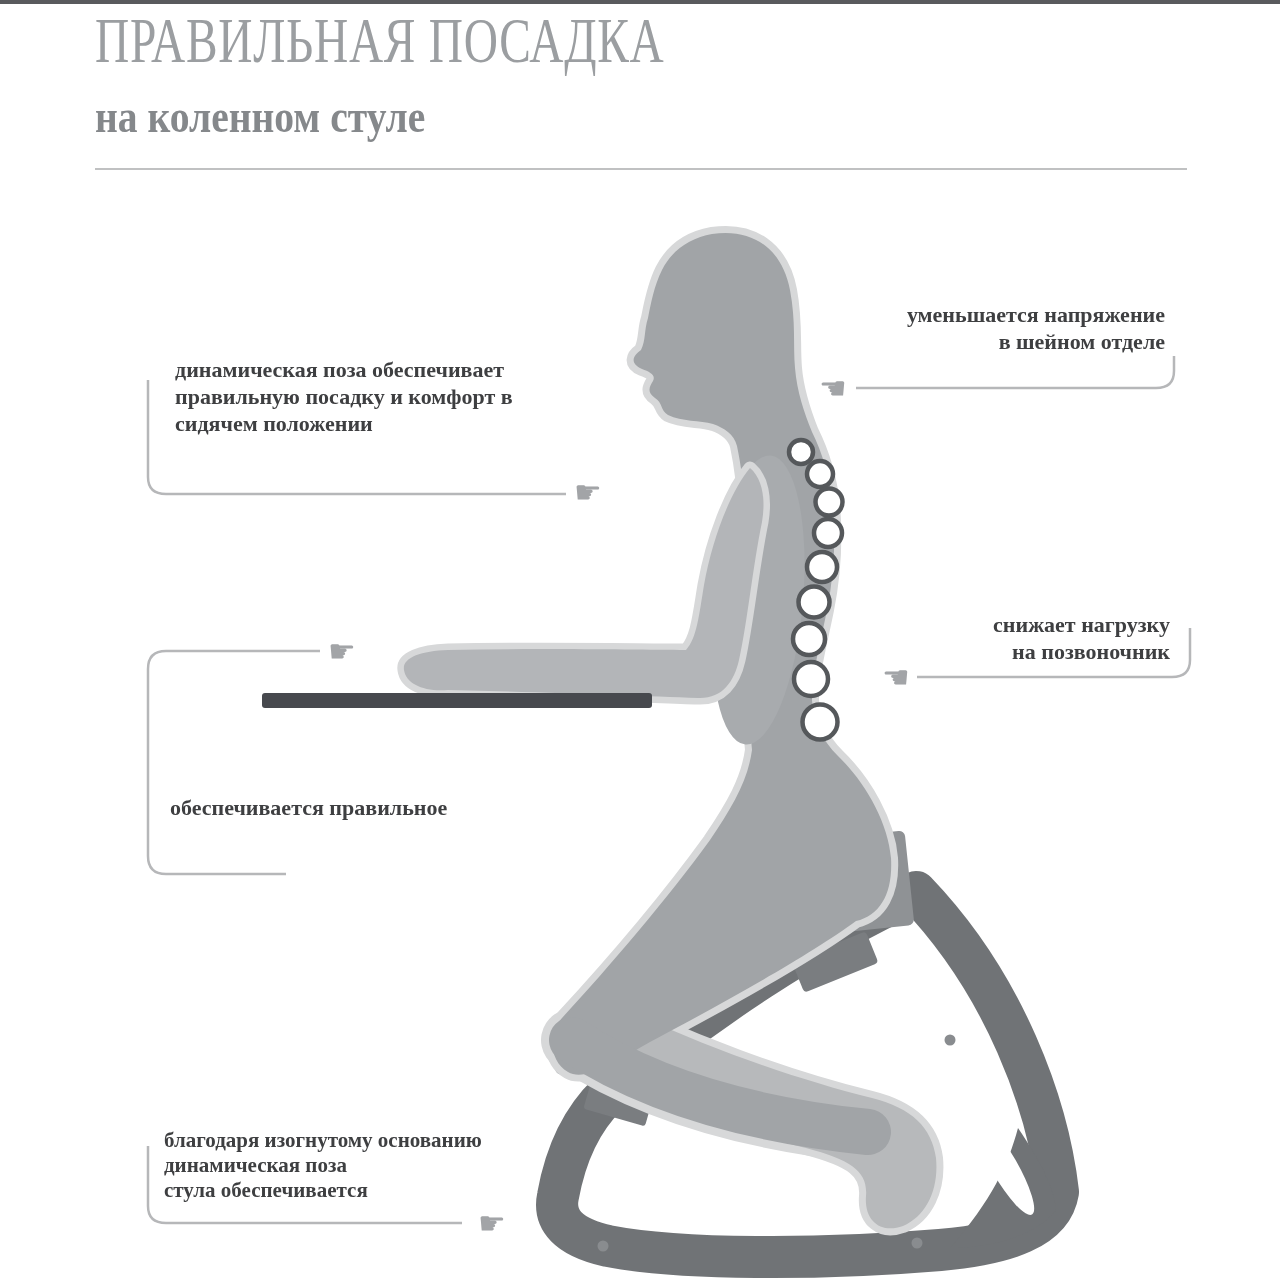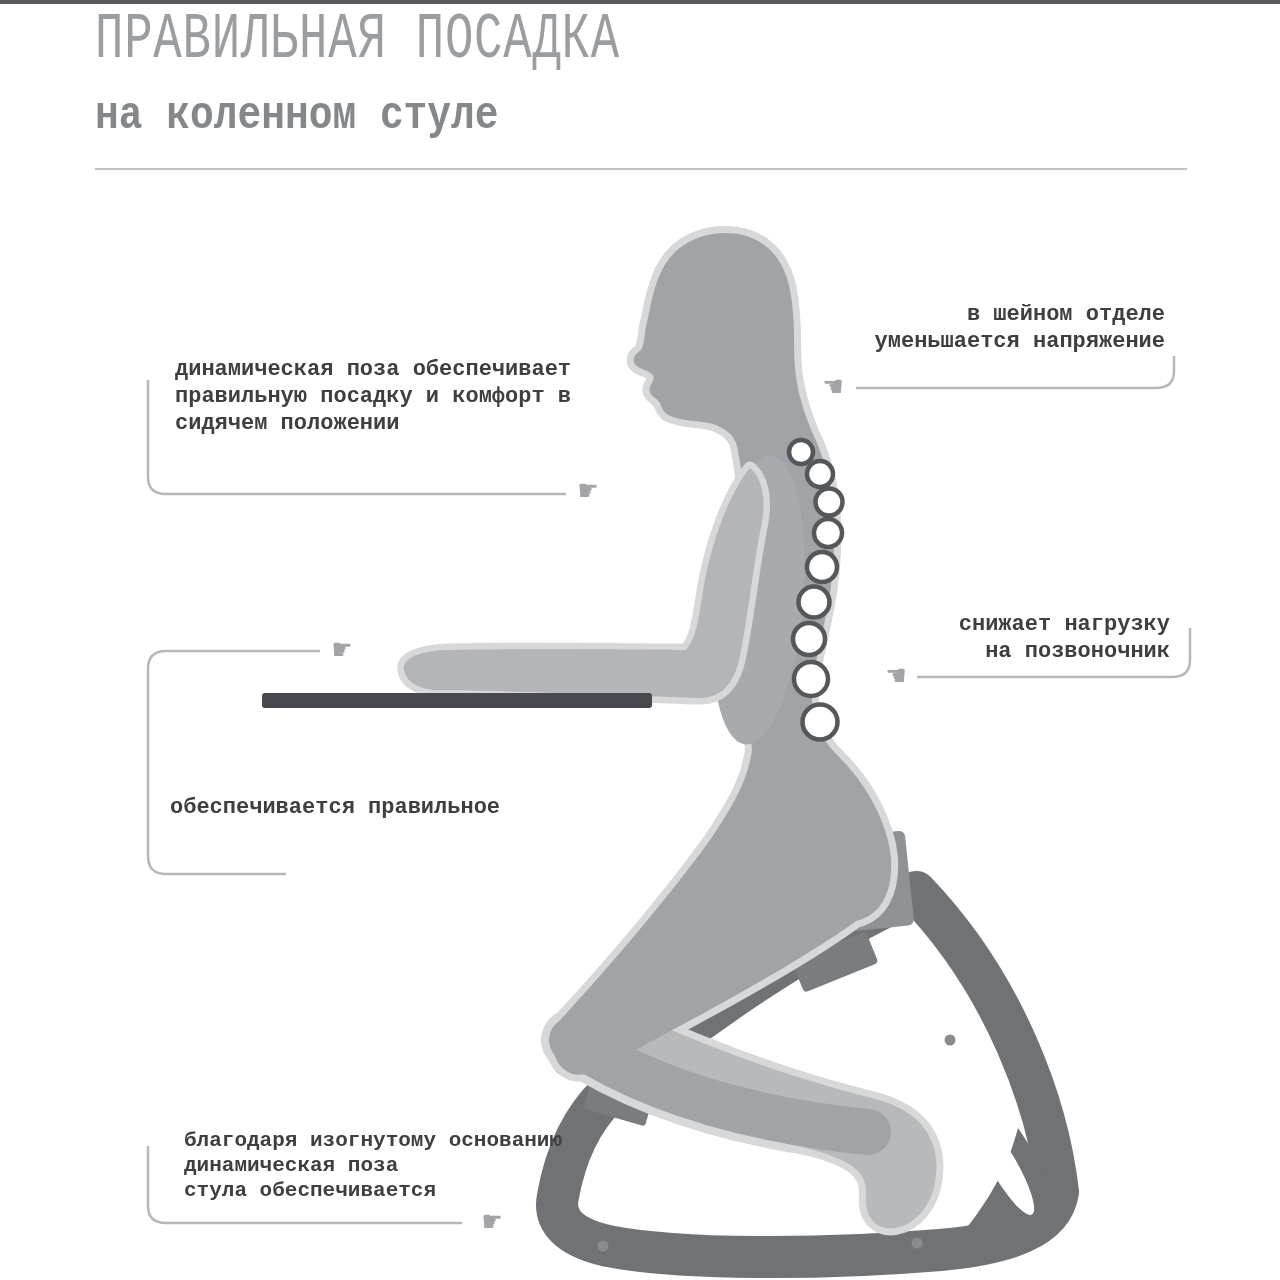--- a/index.html
+++ b/index.html
@@ -1,18 +1,18 @@
 <!DOCTYPE html>
 <html><head>
 <meta charset="utf-8">
 <style>
   html,body { margin:0; padding:0; background:#ffffff; }
   #page {
     position:relative; width:1280px; height:1280px; overflow:hidden;
-    background:#ffffff; font-family:Liberation Mono, monospace;
+    background:#ffffff; font-family:Liberation Serif, serif;
   }
   .top-rule { position:absolute; top:0; left:0; width:1280px; height:4px; background:#595a5d; }
   .title {
     position:absolute; left:95px; top:4px; font-size:64px; font-weight:400;
     color:#9b9ea1; white-space:nowrap; transform:scaleX(.74); transform-origin:0 0;
     letter-spacing:1px;
   }
   .subtitle {
     position:absolute; left:95px; top:90px; font-size:46px; font-weight:700;
     color:#85888b; white-space:nowrap; transform:scaleX(.86); transform-origin:0 0;
@@ -21,21 +21,21 @@
 
   .callout {
     position:absolute; font-weight:700; font-size:22px; line-height:27px;
     color:#3e3f41; white-space:nowrap;
   }
   .callout.align-right { text-align:right; }
   #callout-dynamic-pose { left:175px; top:356px; }
   #callout-neck        { right:115px; top:301px; }
   #callout-spine       { right:110px; top:611px; }
   #callout-arms        { left:170px;  top:774px;margin-top:20px; }
-  #callout-base        { left:184px;  top:1128px; font-size:21px; line-height:25px; }
+  #callout-base        { left:164px;  top:1128px; font-size:21px; line-height:25px; }
 
   .hand {
     position:absolute; color:#a2a4a7; font-size:31px; line-height:1;
     transform:translate(-50%,-50%);
   }
   #hand-1 { left:588px;  top:492px;  }
   #hand-2 { left:833px;  top:388px;  }
   #hand-3 { left:896px;  top:677px;  }
   #hand-4 { left:342px;  top:651px;  }
   #hand-5 { left:492px;  top:1223px; }
@@ -154,22 +154,22 @@
     <path class="callout-line" d="M 148,1146 L 148,1206 Q 148,1223 166,1223 L 462,1223"></path>
   </svg>
 
   <div class="callout" id="callout-dynamic-pose">
     <div>динамическая поза обеспечивает</div>
     <div>правильную посадку и комфорт в</div>
     <div>сидячем положении</div>
   </div>
 
   <div class="callout align-right" id="callout-neck">
+    <div>уменьшается напряжение</div>
     <div>в шейном отделе</div>
-    <div>уменьшается напряжение</div>
   </div>
 
   <div class="callout align-right" id="callout-spine">
     <div>снижает нагрузку</div>
     <div>на позвоночник</div>
   </div>
 
   <div class="callout" id="callout-arms">
     <div>обеспечивается правильное</div>
   </div>

